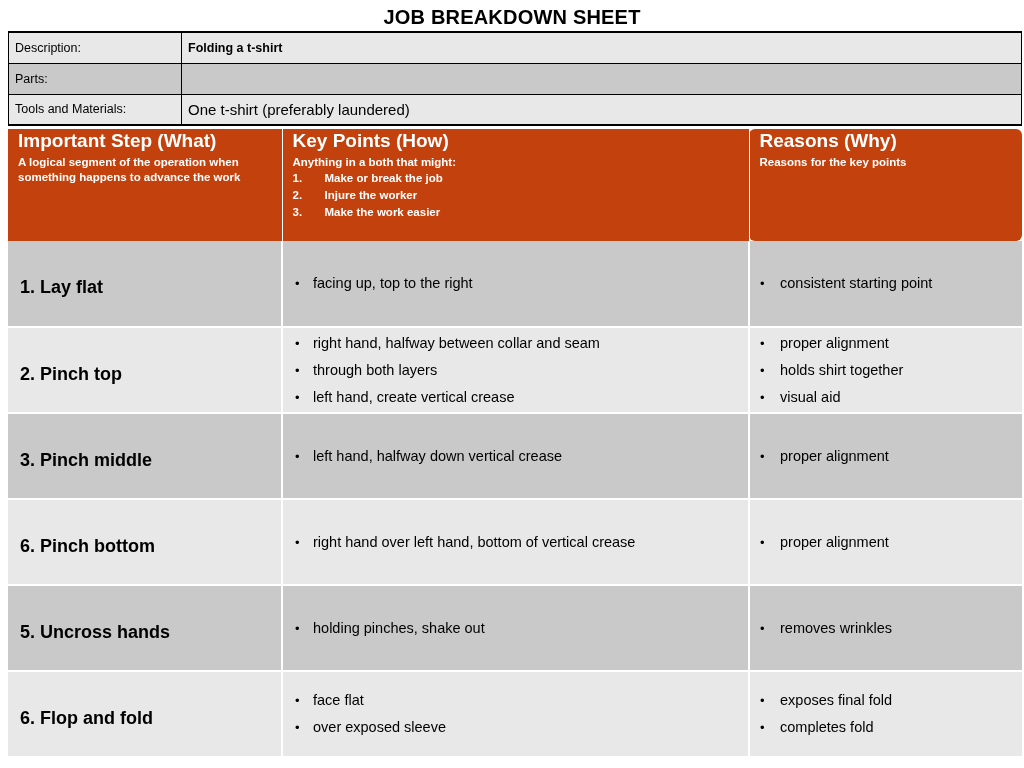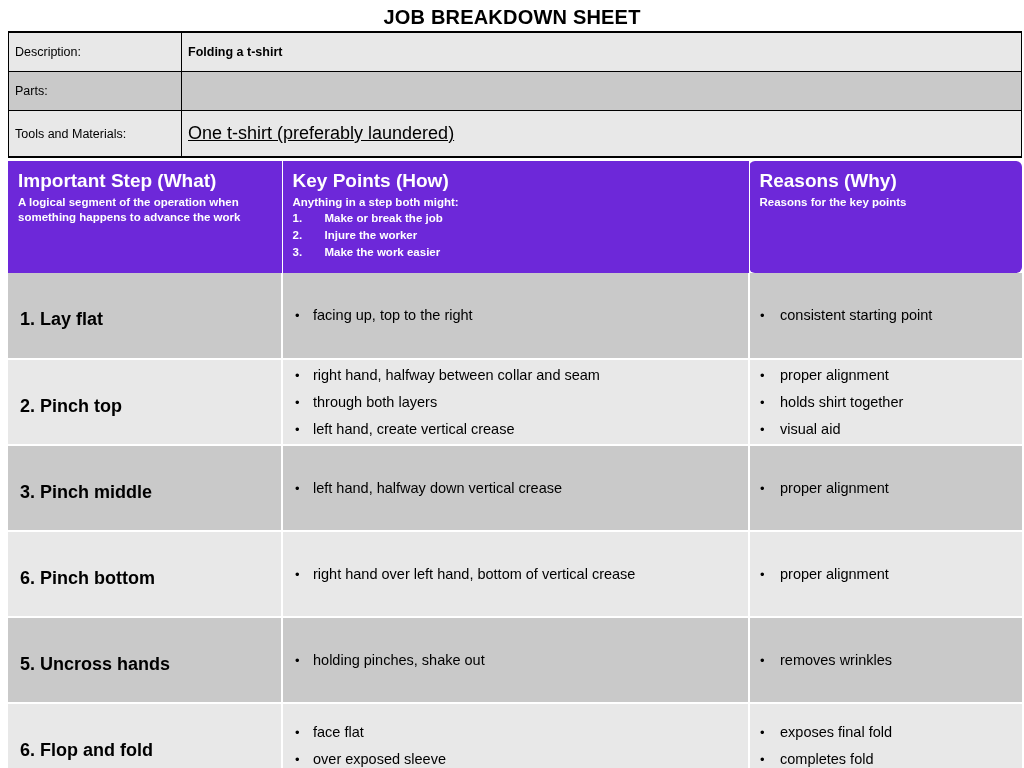--- a/index.html
+++ b/index.html
@@ -41,48 +41,48 @@
     border-collapse: collapse;
     table-layout: fixed;
     border-top: 2px solid #000;
     border-bottom: 2px solid #000;
     border-left: 1px solid #000;
     border-right: 1px solid #000;
   }
   .info-table tr { height: 31px; }
   .info-table td {
     border: 1px solid #000;
-    padding: 12px 6px;
+    padding: 3px 6px;
     font-size: 12.5px;
     vertical-align: middle;
     background: #e8e8e8;
   }
   .info-table td.label { width: 160px; }
   .info-table tr.shaded td { background: #c9c9c9; }
   .info-table td.value { font-weight: bold; }
-  .info-table td.value-plain { font-weight: normal; font-size: 18px; text-decoration: underline; }
+  .info-table td.value-plain { font-weight: normal; font-size: 15px; }
 
   
   .jbs {
     width: 1014px;
     margin: 3px 0 0 8px;
     border-collapse: collapse;
     table-layout: fixed;
   }
   .jbs col.c1 { width: 274px; }
   .jbs col.c2 { width: 467px; }
   .jbs col.c3 { width: 273px; }
 
   
   .jbs thead th {
-    background: #6d28d9;
+    background: #c2410c;
     color: #ffffff;
     text-align: left;
     vertical-align: top;
-    padding: 8px 10px 10px 10px;
+    padding: 0 10px 10px 10px;
     border-right: 1px solid #ffffff;
     height: 112px;
     box-sizing: border-box;
     font-weight: normal;
   }
   .jbs thead th:last-child { border-right: none; border-radius: 6px; }
   .hdr-title {
     font-size: 19px;
     font-weight: bold;
     line-height: 24px;
@@ -180,21 +180,21 @@
         <col class="c3">
     </colgroup>
     <thead>
       <tr>
         <th>
           <div class="hdr-title">Important Step (What)</div>
           <div class="hdr-sub">A logical segment of the operation when something happens to advance the work</div>
         </th>
         <th>
           <div class="hdr-title">Key Points (How)</div>
-          <div class="hdr-sub">Anything in a step both might:</div>
+          <div class="hdr-sub">Anything in a both that might:</div>
           <ul class="hdr-list">
               <li>
                 <span class="num">1.</span>
                 <span class="txt">Make or break the job</span>
               </li>
               <li>
                 <span class="num">2.</span>
                 <span class="txt">Injure the worker</span>
               </li>
               <li>

